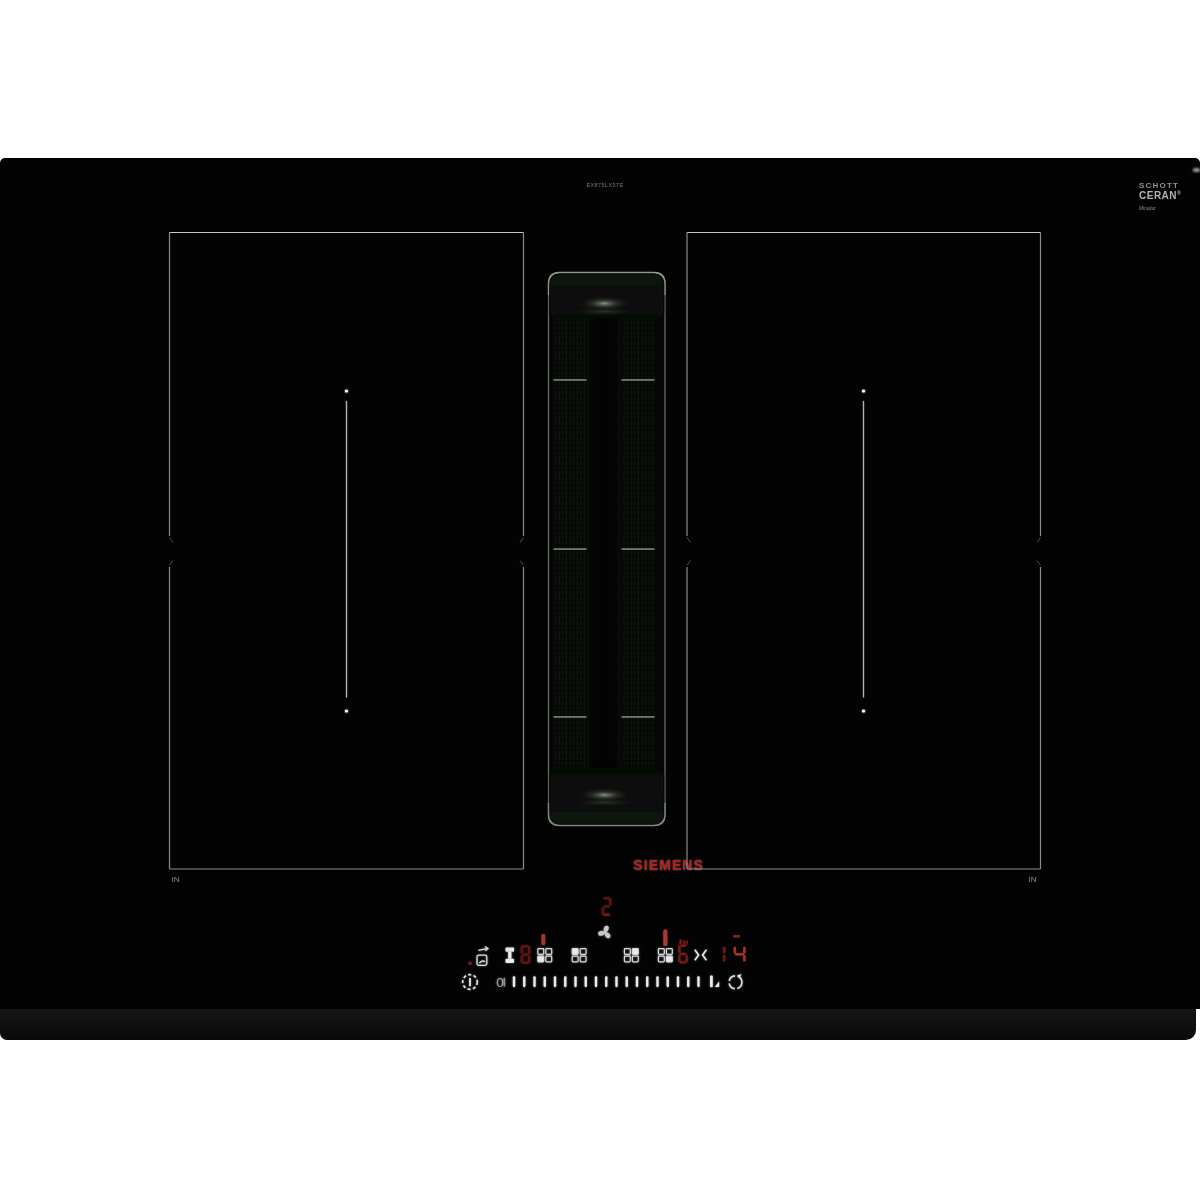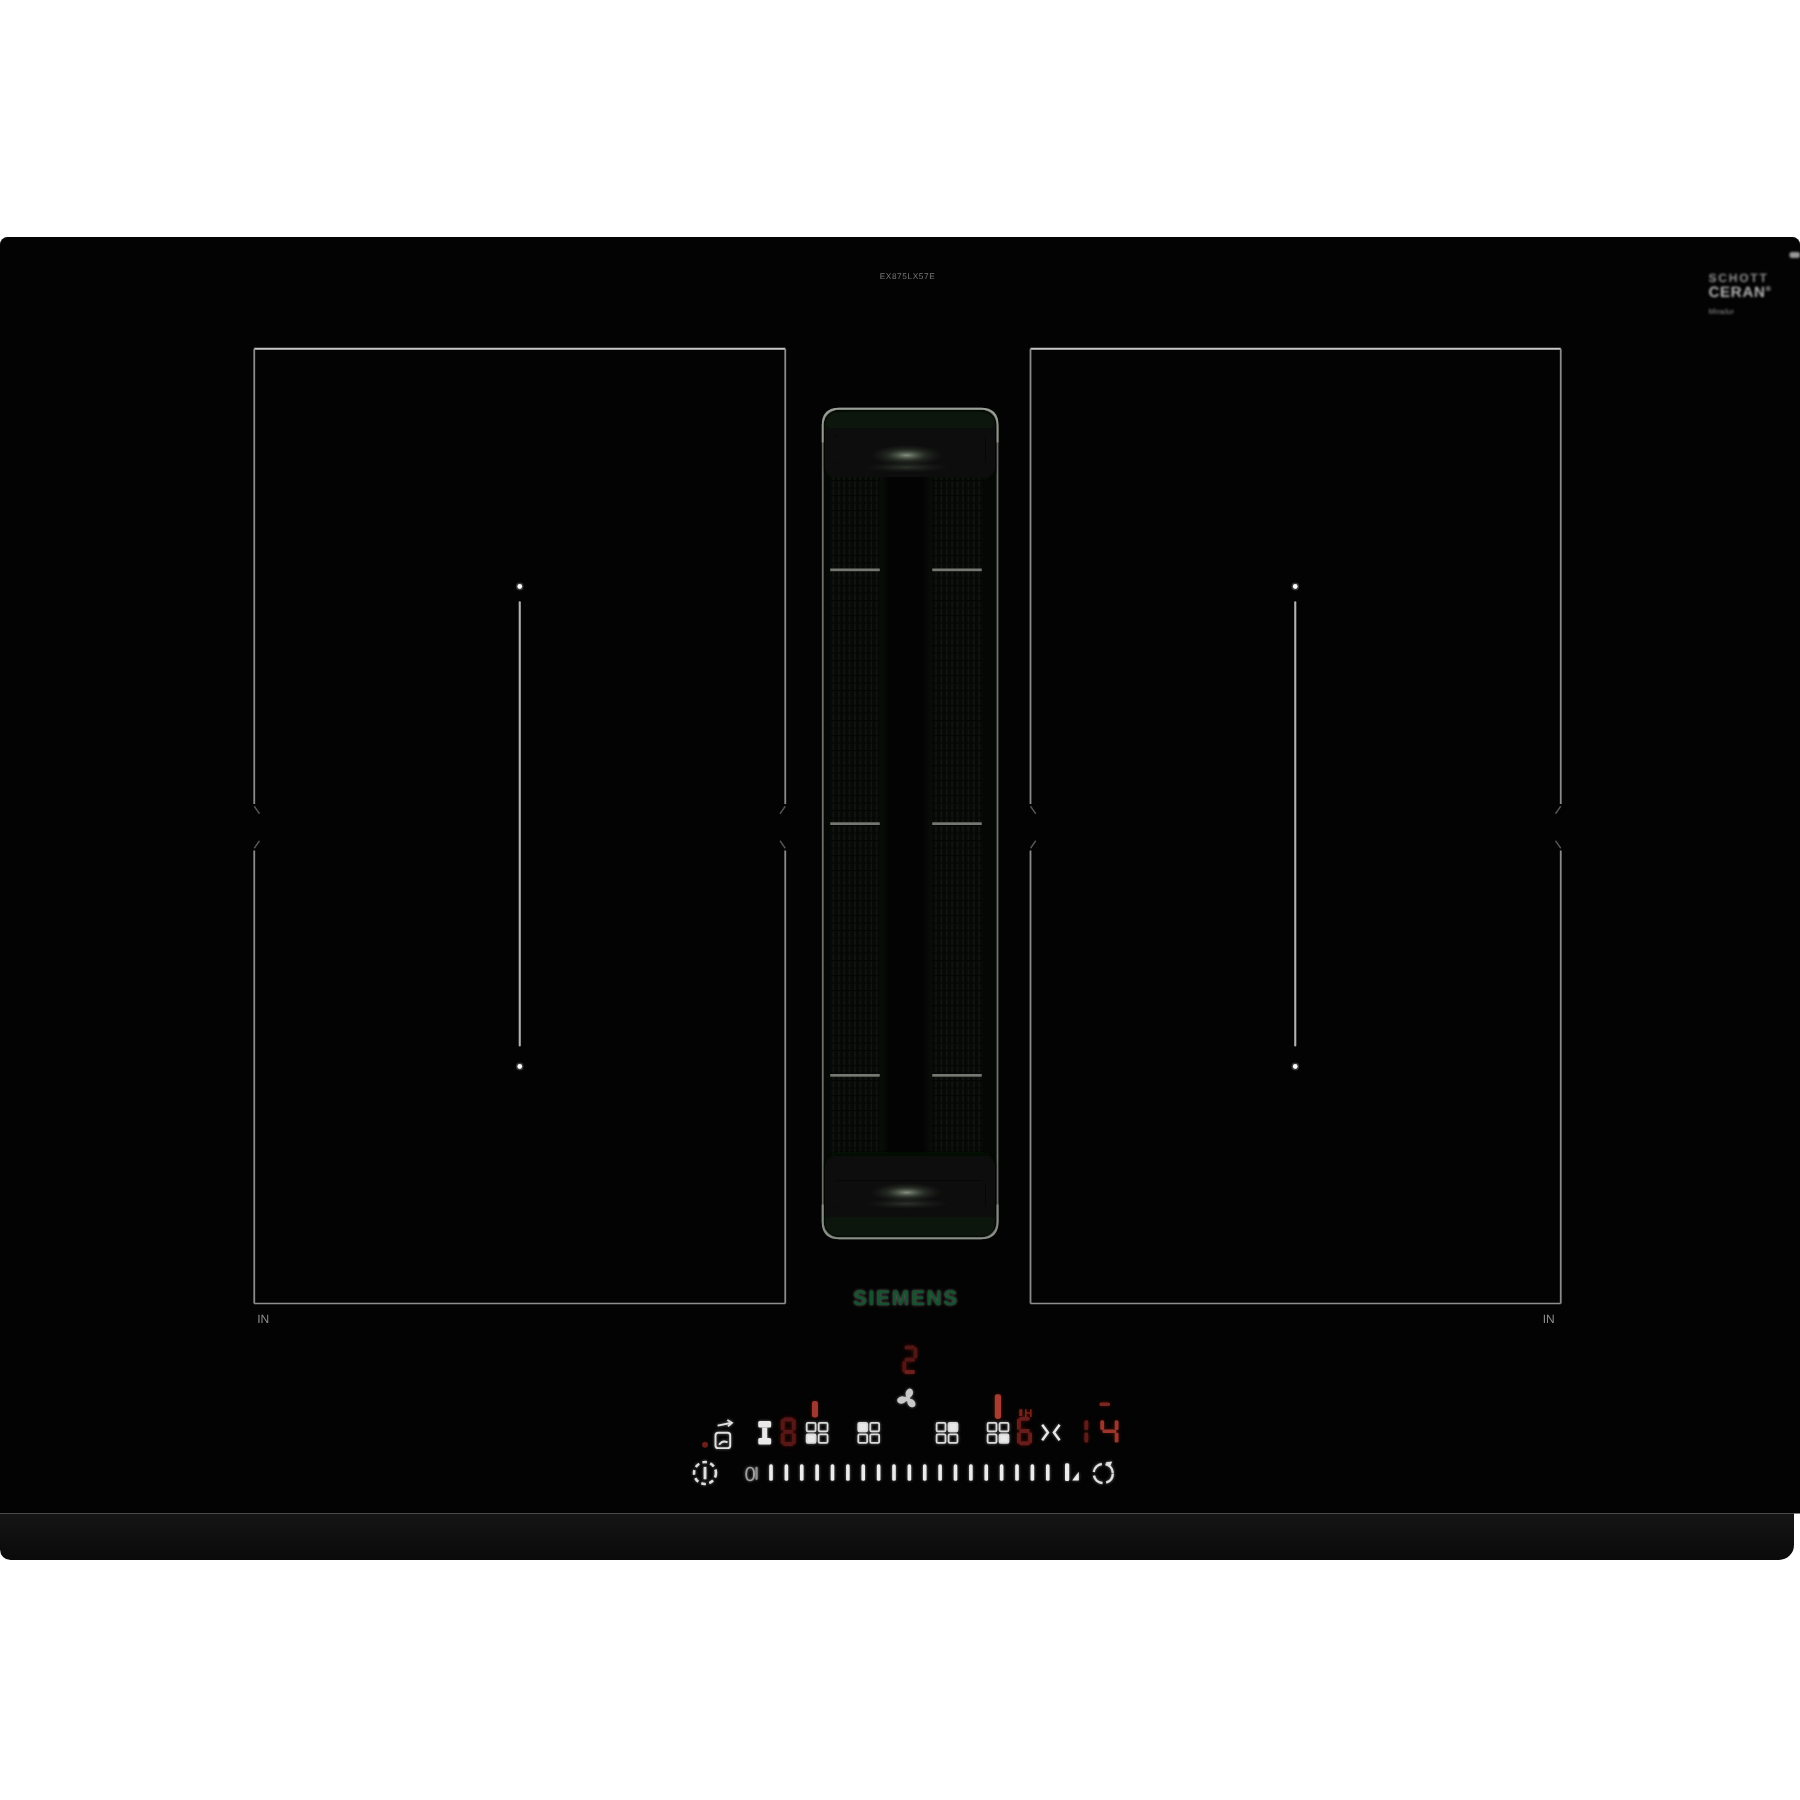--- a/index.html
+++ b/index.html
@@ -17,21 +17,21 @@
 <div class="abs" style="left:1192.5px;top:168px;width:7.5px;height:3.5px;background:rgba(230,230,230,0.65);border-radius:1.5px;filter:blur(0.8px);"></div>
 
 <div class="abs" style="left:555px;top:181.5px;width:100px;text-align:center;font-size:5.5px;color:#787878;letter-spacing:0.4px;filter:blur(0.4px);">EX875LX57E</div>
 
 <div class="abs" style="left:1139px;top:182px;width:60px;line-height:1;color:#b7b7b7;filter:blur(0.75px);">
   <div style="font-size:8px;font-weight:bold;letter-spacing:1.2px;color:#8f8f8f;">SCHOTT</div>
   <div style="font-size:10px;font-weight:bold;letter-spacing:0.5px;margin-top:0.5px;color:#b2b2b2;">CERAN<span style="font-size:5px;vertical-align:super;">®</span></div>
   <div style="font-size:5px;margin-top:5px;color:#8a8a8a;">Miradur</div>
 </div>
 
-<div class="abs" style="left:504px;top:857px;width:200px;text-align:center;font-size:14px;font-weight:bold;letter-spacing:1.1px;color:#14532d;text-shadow:0 0 2px rgba(255,255,255,0.45);">SIEMENS</div>
+<div class="abs" style="left:504px;top:857px;width:200px;text-align:right;font-size:14px;font-weight:bold;letter-spacing:1.1px;color:#b91c1c;text-shadow:0 0 2px rgba(255,255,255,0.45);">SIEMENS</div>
 
 <div class="abs" style="left:171.5px;top:874.5px;font-size:8px;color:#8c8c8c;filter:blur(0.5px);">IN</div>
 
 <div class="abs" style="left:1028.5px;top:874.5px;font-size:8px;color:#8c8c8c;filter:blur(0.5px);">IN</div>
 
 <svg class="abs" style="left:0;top:0;" width="1200" height="1200" viewBox="0 0 1200 1200">
 <defs>
   <pattern id="mesh" width="3.6" height="5" patternUnits="userSpaceOnUse">
     <rect width="3.6" height="5" fill="#060906"></rect>
     <rect x="0.7" width="1" height="5" fill="#111611"></rect>

